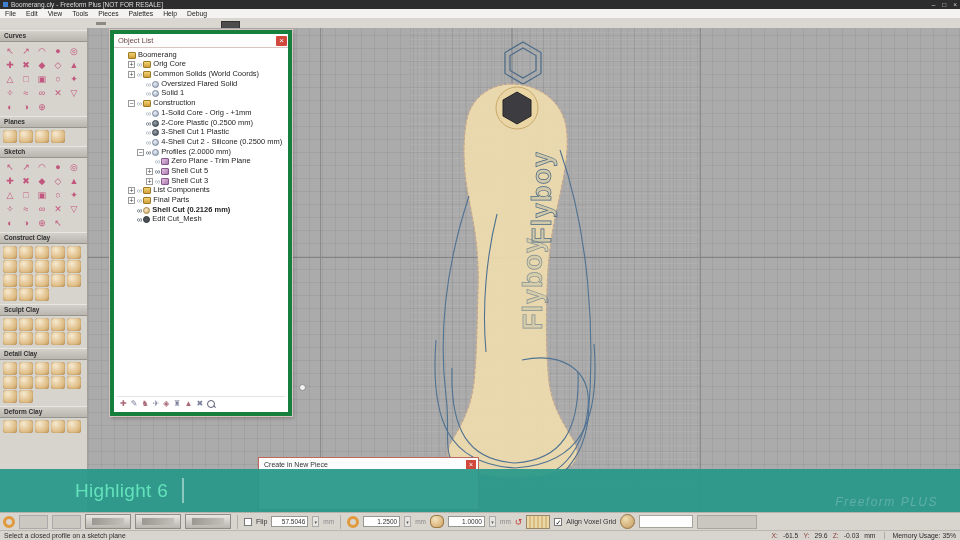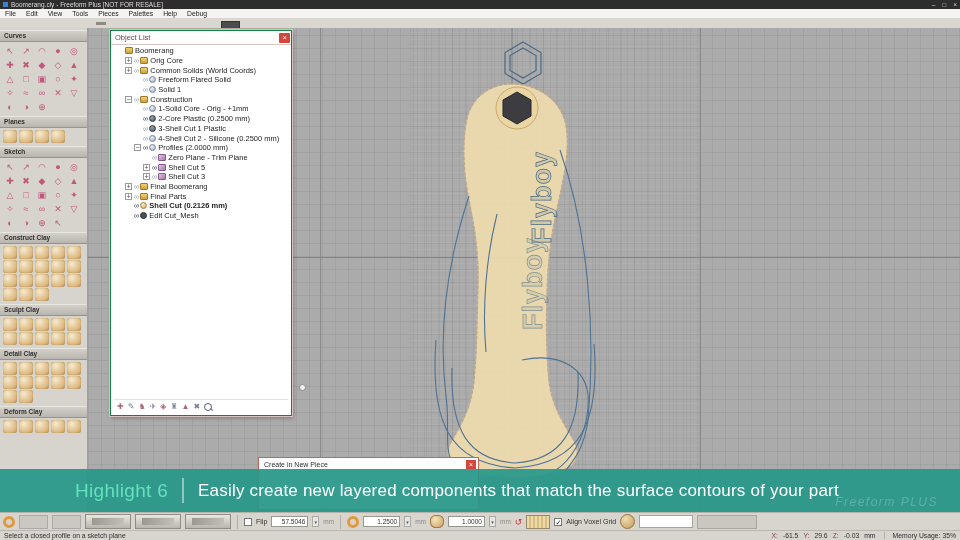--- a/index.html
+++ b/index.html
@@ -42,28 +42,28 @@
     background-image:
       repeating-linear-gradient(90deg,rgba(0,0,0,.045) 0 1px,transparent 1px 7px),
       repeating-linear-gradient(0deg,rgba(255,255,255,.06) 0 1px,transparent 1px 7px)}
   .vline{top:28px;width:1px;height:502px;background:#8a8a8a}
   .hline{left:88px;top:257px;width:872px;height:1px;background:#838383}
   #scene{left:88px;top:28px}
   .dot{left:299px;top:384px;width:5px;height:5px;border-radius:50%;background:#f2f2f2;border:1px solid #8d8d8d}
 
   
   .olpanel{left:110px;top:30px;width:182px;height:386px;background:#fff;
-           border:1px solid #15803d;box-shadow:0 0 0 1px #d8c2bf,1px 2px 4px rgba(0,0,0,.28);
+           border:4px solid #15803d;box-shadow:0 0 0 1px #d8c2bf,1px 2px 4px rgba(0,0,0,.28);
            box-sizing:border-box;z-index:4}
   .oltitle{height:13px;display:flex;align-items:center;padding-left:4px;font-size:7.5px;color:#6b4a45;
            border-bottom:1px solid #d9c6c3;background:#fdfdfd}
   .olclose{margin-left:auto;margin-right:1px;width:11px;height:10px;background:#d2483c;color:#fff;
            font-size:8px;line-height:10px;text-align:center;border-radius:1px}
   .tree{position:absolute;top:15px;left:3px;right:3px;bottom:17px;overflow:hidden;font-size:7.5px;color:#1d1d1d}
-  .trow{display:flex;align-items:center;height:9.7px;gap:2px;white-space:nowrap}
+  .trow{display:flex;align-items:flex-end;height:9.7px;gap:2px;white-space:nowrap}
   .texp{width:7px;height:7px;box-sizing:border-box;border:1px solid #9a9a9a;background:#fff;
         font-size:7px;line-height:5px;text-align:center;color:#444;flex:none}
   .texp.hid{visibility:hidden}
   .teye{font-size:7.5px;color:#98a4b0;flex:none;letter-spacing:-1px;line-height:7px}
   .teye.dk{color:#3d4a57}
   .tico{width:8px;height:7px;flex:none;border-radius:1px;box-sizing:border-box}
   .tico.folder{background:linear-gradient(#f2d271,#cf9f3a);border:1px solid #9c7a26}
   .tico.sphere{width:7px;height:7px;border-radius:50%;background:radial-gradient(circle at 35% 30%,#eef2f8,#9aa8bb);border:1px solid #7786a0}
   .tico.sphere-dark{width:7px;height:7px;border-radius:50%;background:radial-gradient(circle at 35% 30%,#9aa3ac,#4b555f);border:1px solid #333c46}
   .tico.plane{background:linear-gradient(135deg,#e6c3e4,#a879ad);border:1px solid #86588c}
@@ -331,21 +331,21 @@
       <div class="trow" style="padding-left: 11px;">
         <span class="texp">+</span>
         <span class="teye">∞</span>
         <span class="tico folder"></span>
         <span class="tlbl">Common Solids (World Coords)</span>
       </div>
       <div class="trow" style="padding-left: 20px;">
         <span class="texp hid">+</span>
         <span class="teye">∞</span>
         <span class="tico sphere"></span>
-        <span class="tlbl">Freeform Flared  Solid</span>
+        <span class="tlbl">Oversized Flared  Solid</span>
       </div>
       <div class="trow" style="padding-left: 20px;">
         <span class="texp hid">+</span>
         <span class="teye">∞</span>
         <span class="tico sphere"></span>
         <span class="tlbl">Solid 1</span>
       </div>
       <div class="trow" style="padding-left: 11px;">
         <span class="texp">−</span>
         <span class="teye">∞</span>
@@ -397,21 +397,21 @@
       <div class="trow" style="padding-left: 29px;">
         <span class="texp">+</span>
         <span class="teye">∞</span>
         <span class="tico plane"></span>
         <span class="tlbl">Shell Cut 3</span>
       </div>
       <div class="trow" style="padding-left: 11px;">
         <span class="texp">+</span>
         <span class="teye">∞</span>
         <span class="tico folder"></span>
-        <span class="tlbl">Final Boomerang</span>
+        <span class="tlbl">List Components</span>
       </div>
       <div class="trow" style="padding-left: 11px;">
         <span class="texp">+</span>
         <span class="teye">∞</span>
         <span class="tico folder"></span>
         <span class="tlbl">Final Parts</span>
       </div>
       <div class="trow bold" style="padding-left: 11px;">
         <span class="texp hid">+</span>
         <span class="teye dk">∞</span>
@@ -441,21 +441,20 @@
 <div class="abs dialog">
   <div class="dlgtitle">
     <span>Create in New Piece</span>
     <span class="dlgclose">×</span>
   </div>
 </div>
 
 <div class="abs banner">
   <span class="hl">Highlight 6</span>
   <span class="bsep"></span>
-  <span class="bmsg">Easily create new layered components that match the surface contours of your part</span>
   <span class="watermark">Freeform PLUS</span>
 </div>
 
 <div class="abs btoolbar">
   <span class="ring"></span>
   <span class="ghostbtn"></span>
   <span class="ghostbtn"></span>
   <span class="thumb"></span>
   <span class="thumb"></span>
   <span class="thumb"></span>

